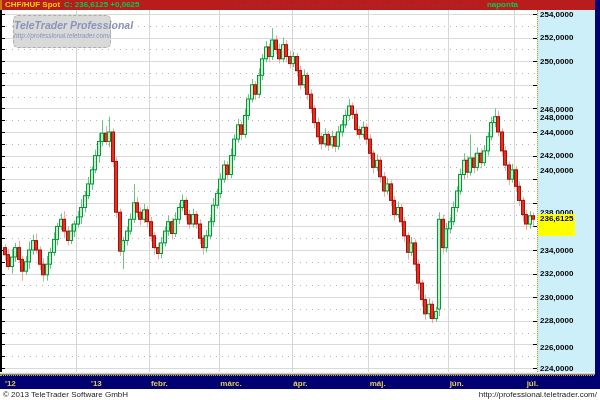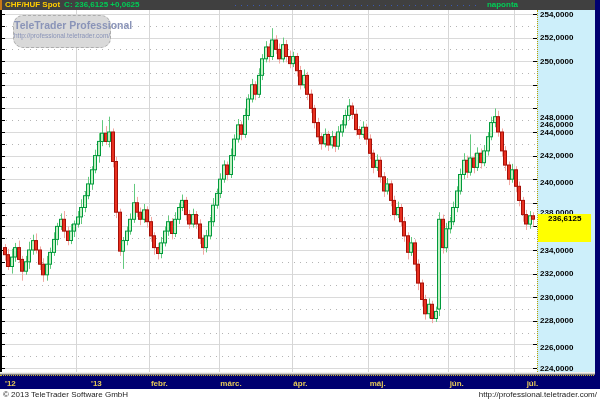--- a/index.html
+++ b/index.html
@@ -1,40 +1,40 @@
 <!DOCTYPE html>
 <html><head>
 <meta charset="utf-8">
 <style>
   html,body{margin:0;padding:0;background:#fff;}
   #screen{position:relative;width:600px;height:400px;background:#ffffff;overflow:hidden;
           font-family:"Liberation Sans",sans-serif;-webkit-font-smoothing:none;}
   
-  #titlebar{position:absolute;left:0;top:0;width:600px;height:10px;background:#404040;
+  #titlebar{position:absolute;left:0;top:0;width:600px;height:10px;background:#b91c1c;
             color:#fff;font-size:8px;font-weight:bold;line-height:10px;white-space:nowrap;}
   #titlebar .grip{position:absolute;left:0;top:0;width:2px;height:10px;background:#c87818;}
   #titlebar .sym{color:#ffcc00;margin-left:5px;}
   #titlebar .quote{color:#00cc55;margin-left:4px;}
   #titlebar .dots{position:absolute;top:5px;left:235px;right:120px;height:1px;
     background:repeating-linear-gradient(90deg,#3a57b0 0 1px,transparent 1px 6px);}
   #period{position:absolute;top:0;right:82px;color:#00cc55;font-size:8px;font-weight:bold;line-height:10px;}
   
   #plot{position:absolute;left:2px;top:10px;}
   #leftborder{position:absolute;left:0;top:10px;width:2px;height:362px;background:#000;}
   
   #watermark{position:absolute;left:13px;top:15px;width:96px;height:31px;background:#d9d9d9;
-             border:1px dashed #adadad;border-radius:10px;text-align:center;color:#8a94b8;z-index:3;}
+             border:1px dashed #adadad;border-radius:5px;text-align:center;color:#8a94b8;z-index:3;font-style:italic;}
   #watermark .wm-title{font-size:10.5px;font-weight:bold;line-height:13px;margin-top:3px;white-space:nowrap;}
   #watermark .wm-url{font-size:6.5px;line-height:8px;white-space:nowrap;}
   
   #yaxis{position:absolute;left:537px;top:10px;width:58px;height:362px;background:#cdeffa;}
   #yaxis-line{position:absolute;left:537px;top:10px;width:0;height:362px;border-left:1px dotted #b8a000;z-index:2;}
   .ylab{position:absolute;left:3px;height:9px;font-size:8px;font-weight:bold;color:#000;line-height:9px;white-space:nowrap;}
-  #pricetag{position:absolute;left:538px;height:28px;background:#ffff00;color:#000;
-            font-size:8px;font-weight:bold;line-height:10px;padding:0 10px;z-index:4;white-space:nowrap;}
+  #pricetag{position:absolute;left:538px;height:22px;background:#ffff00;color:#000;
+            font-size:8px;font-weight:bold;line-height:10px;padding:0 2px;z-index:4;white-space:nowrap;}
   
   #rightborder{position:absolute;left:595px;top:0;width:5px;height:389px;background:#000070;}
   
   #bevel{position:absolute;left:0;top:372px;width:600px;height:3px;background:#d4d0c8;
          border-top:1px solid #f2f2f2;border-bottom:1px solid #808080;box-sizing:border-box;}
   #xbar{position:absolute;left:0;top:375px;width:600px;height:14px;background:#000070;
         border-top:1px dotted #cdb52a;box-sizing:border-box;}
   .xlab{position:absolute;top:2px;color:#e3c75a;font-size:8px;font-weight:bold;line-height:11px;white-space:nowrap;}
   
   #footer{position:absolute;left:0;top:389px;width:600px;height:11px;background:#ffffff;}
@@ -451,24 +451,24 @@
   <div id="watermark">
     <div class="wm-title">TeleTrader Professional</div>
     <div class="wm-url">http://professional.teletrader.com/</div>
   </div>
 
   <div id="yaxis">
       <div class="ylab" style="top: -0.5px;">254,0000</div>
       <div class="ylab" style="top: 23.1px;">252,0000</div>
       <div class="ylab" style="top: 46.7px;">250,0000</div>
       <div class="ylab" style="top: 70.3px; margin-top: 33px;">248,0000</div>
-      <div class="ylab" style="top: 110px;">246,0000</div>
+      <div class="ylab" style="top: 95px;">246,0000</div>
       <div class="ylab" style="top: 117.5px;">244,0000</div>
       <div class="ylab" style="top: 141.1px;">242,0000</div>
-      <div class="ylab" style="top: 168px;">240,0000</div>
+      <div class="ylab" style="top: 156px;">240,0000</div>
       <div class="ylab" style="top: 198px;">238,0000</div>
       <div class="ylab" style="top: 211.9px;">236,0000</div>
       <div class="ylab" style="top: 235.5px;">234,0000</div>
       <div class="ylab" style="top: 259.1px;">232,0000</div>
       <div class="ylab" style="top: 282.7px;">230,0000</div>
       <div class="ylab" style="top: 306.3px;">228,0000</div>
       <div class="ylab" style="top: 333px; text-align: right;">226,0000</div>
       <div class="ylab" style="top: 353.5px;">224,0000</div>
     </div>
   <div id="yaxis-line"></div>

